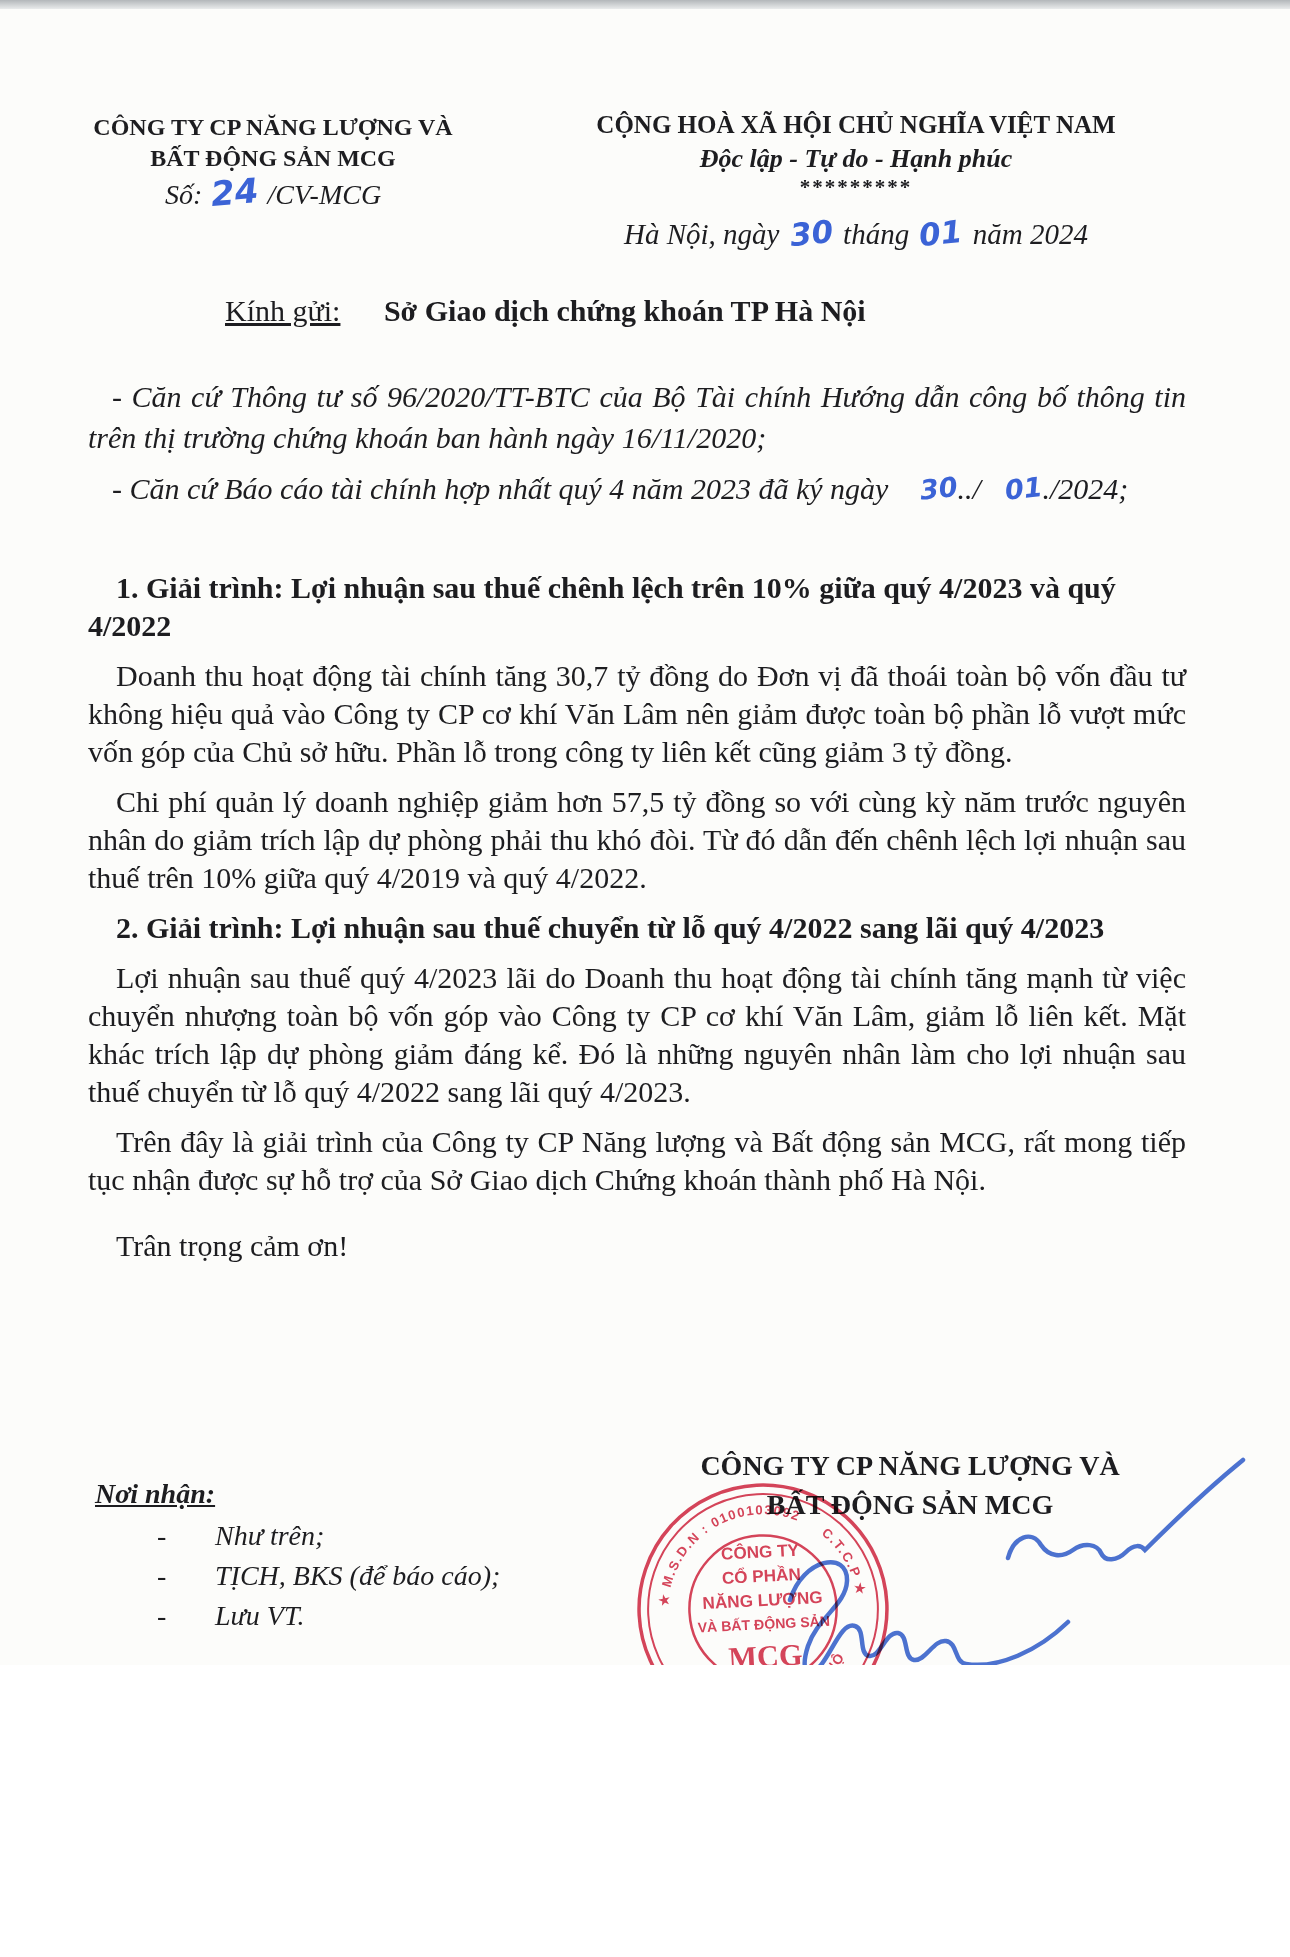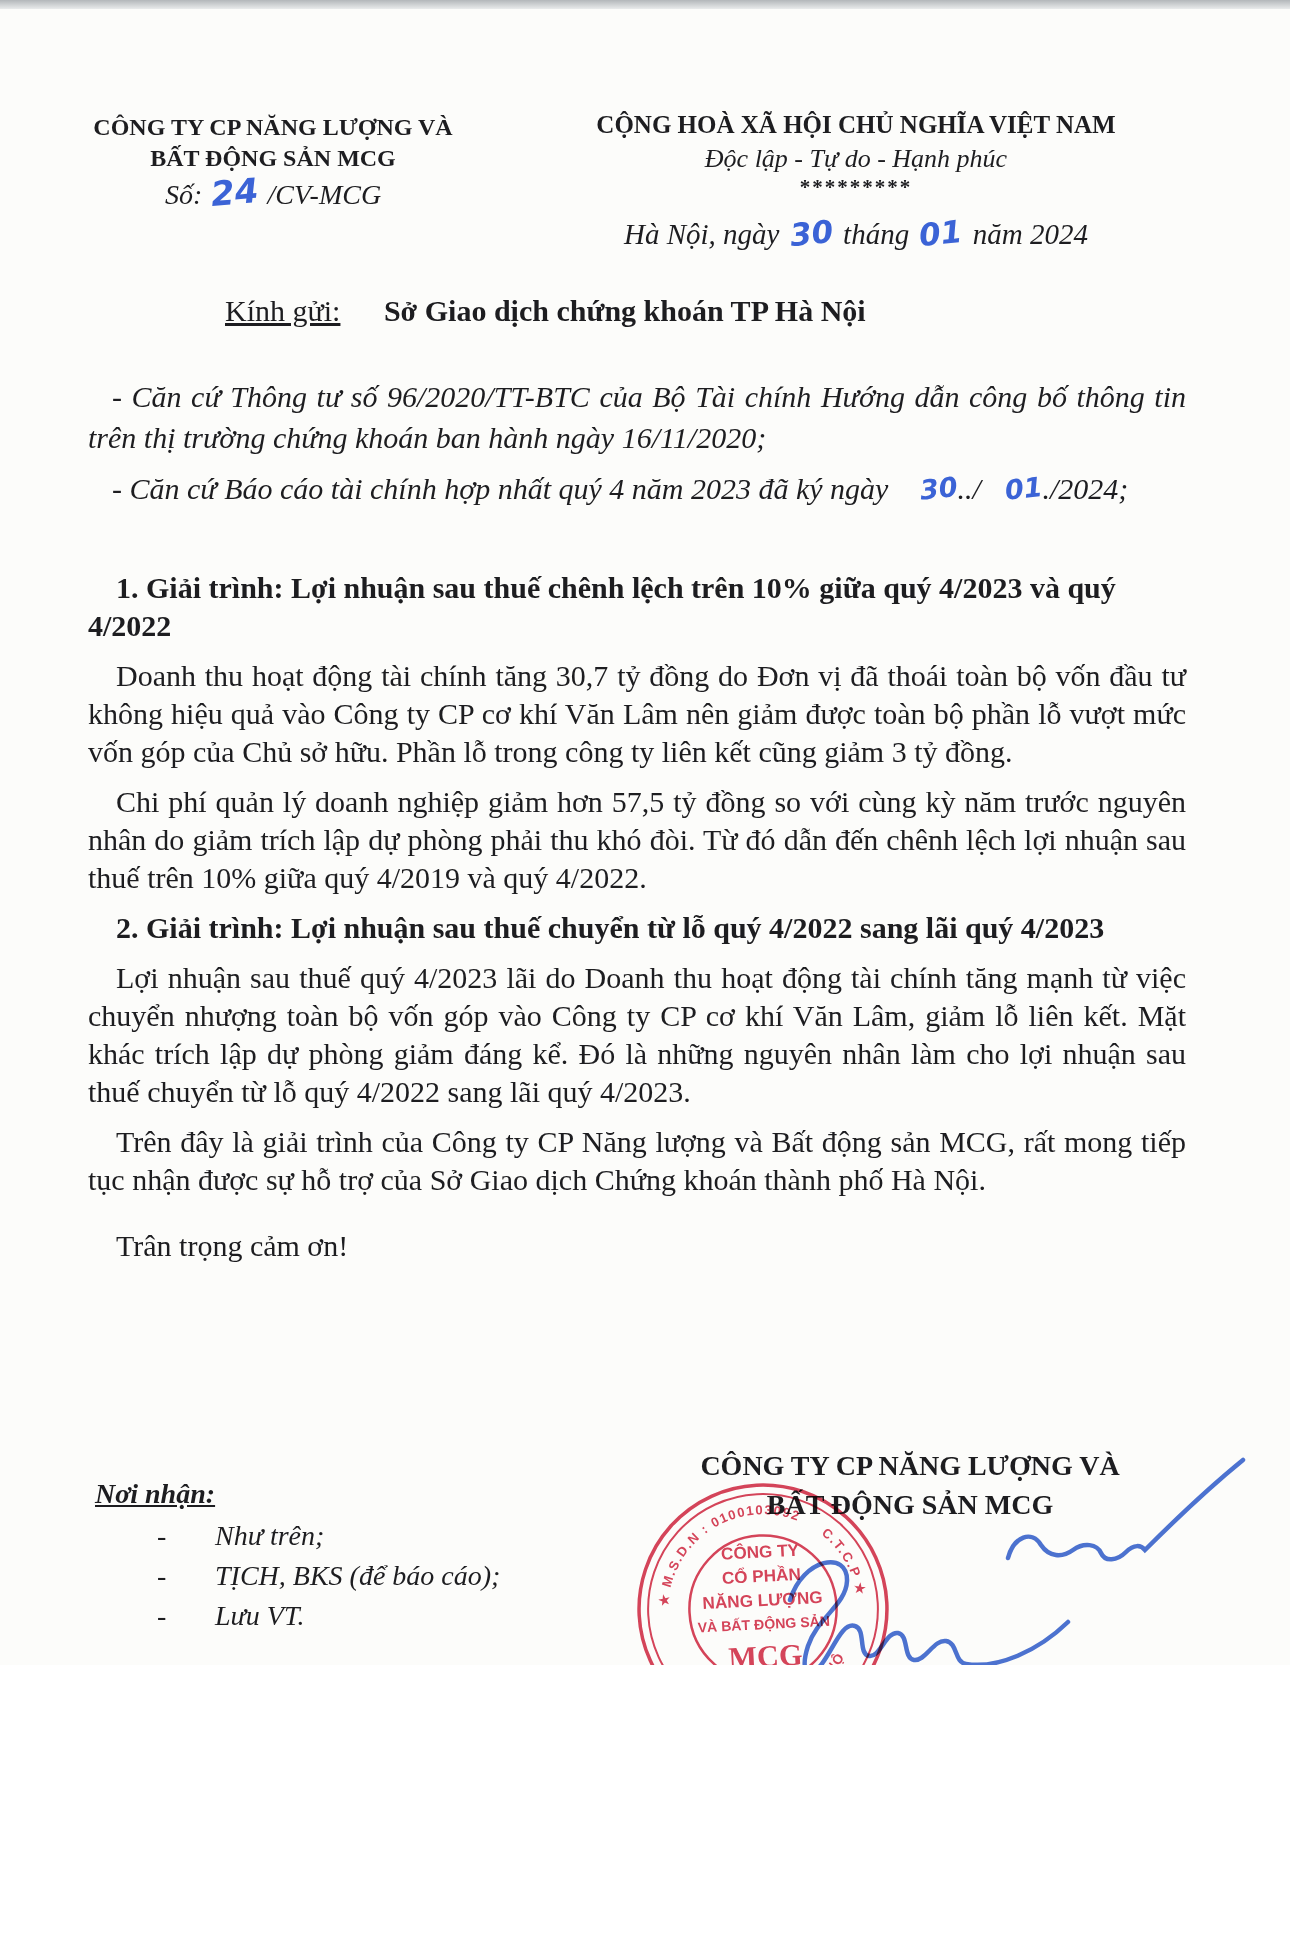--- a/index.html
+++ b/index.html
@@ -14,21 +14,21 @@
     background:linear-gradient(#b3b7ba,#e9ebeb);}
   
   .hdr-left{position:absolute;left:78px;top:112px;width:390px;text-align:center;
     font-weight:bold;font-size:24px;line-height:31px;}
   .doc-no{font-weight:normal;font-style:italic;font-size:28px;margin-top:3px;}
   .hw{color:#3b63d6;font-family:"DejaVu Sans",sans-serif;font-style:italic;
     font-weight:bold;display:inline-block;}
   .hw-24{font-size:34px;transform:rotate(-5deg);margin:0 2px;}
   .hdr-right{position:absolute;left:558px;top:110px;width:596px;text-align:center;}
   .vn-title{font-weight:bold;font-size:25px;line-height:30px;}
-  .vn-motto{font-weight:normal;font-style:italic;font-size:26px;margin-top:4px;}
+  .vn-motto{font-weight:bold;font-style:italic;font-size:26px;margin-top:4px;}
   .vn-stars{font-weight:bold;font-size:21px;letter-spacing:2px;margin-top:1px;}
   .date-line{font-style:italic;font-size:29px;margin-top:15px;}
   .hw-day{font-size:31px;transform:rotate(-6deg);margin:0 3px;}
   
   .recipient{position:absolute;left:225px;top:294px;font-size:30px;}
   .recipient .label{text-decoration:underline;}
   .recipient .value{font-weight:bold;margin-left:36px;}
   
   .preamble{position:absolute;left:88px;top:376px;width:1098px;
     font-style:italic;font-size:30px;line-height:41px;text-align:justify;}

